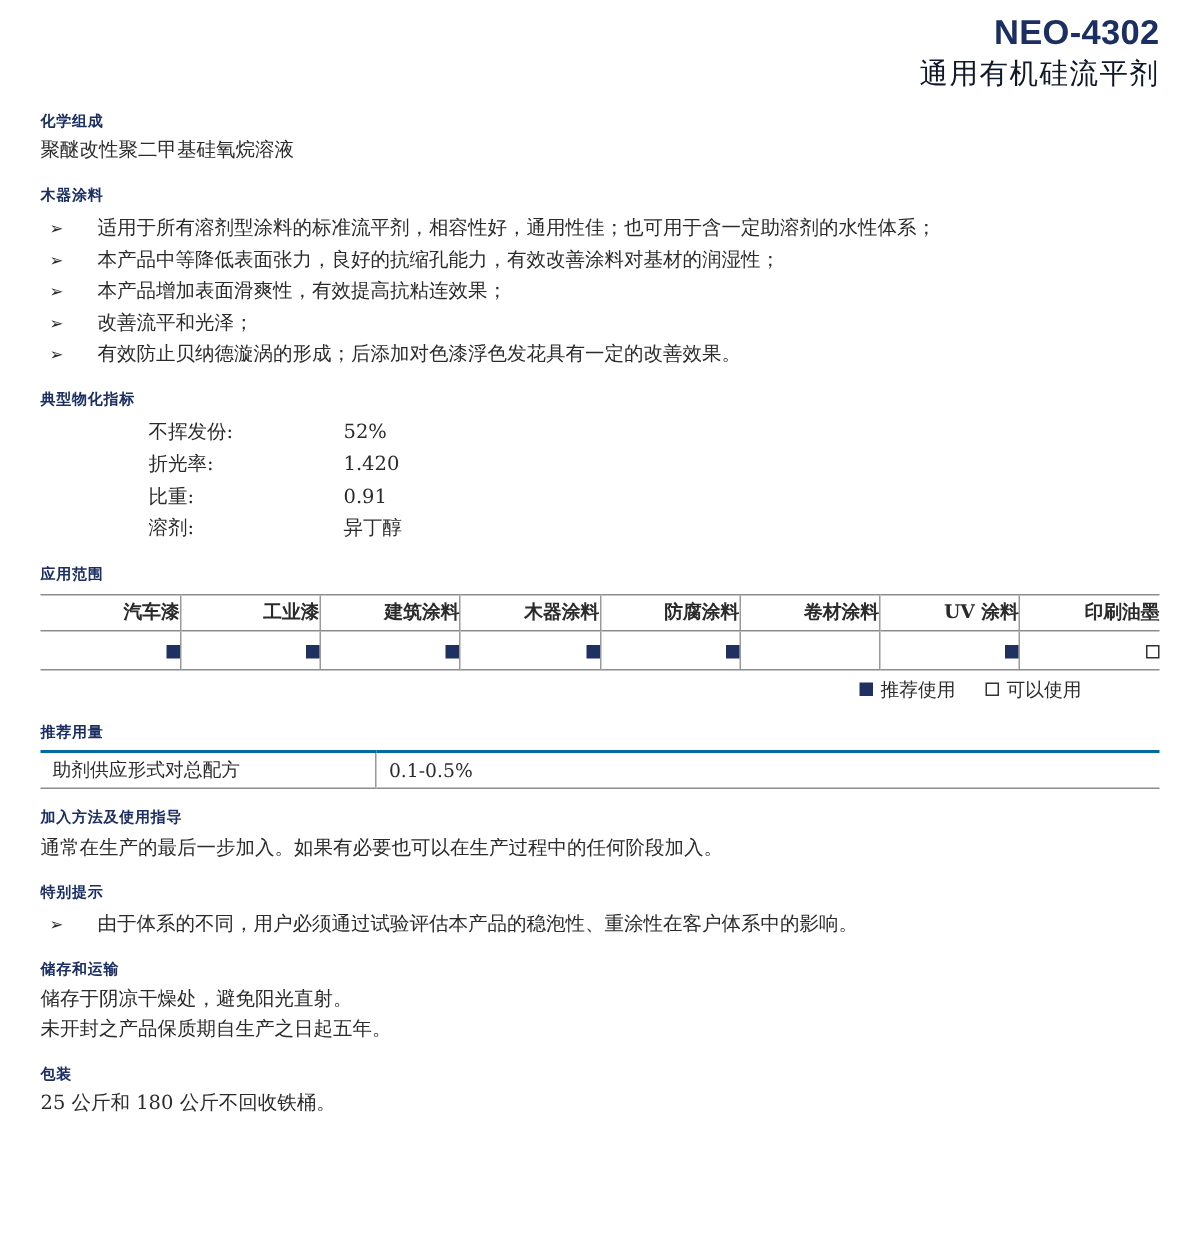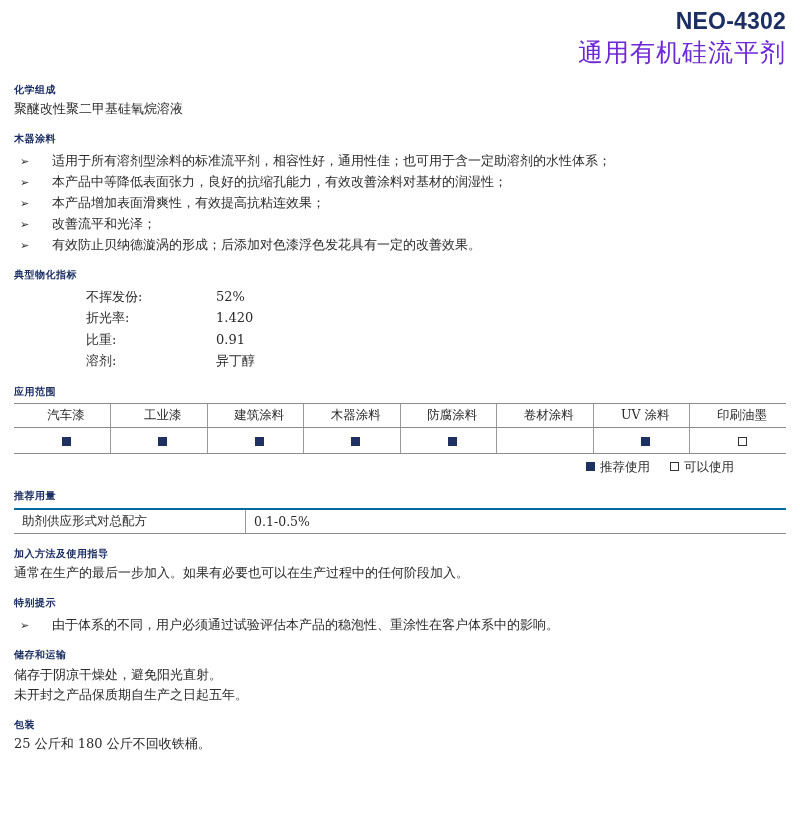--- a/index.html
+++ b/index.html
@@ -12,42 +12,42 @@
     height: 838px;
     font-family: "DejaVu Sans", "Liberation Sans", sans-serif;
     color: #000000;
     position: relative;
     overflow: hidden;
   }
   .page {
     width: 800px;
     height: 838px;
     box-sizing: border-box;
-    padding: 0 14px;
+    padding: 0 27px;
     position: relative;
     border-radius: 21px;
   }
 
   
   .header {
     padding-top: 8px;
     text-align: right;
   }
   .product-code {
     font-size: 23px;
     font-weight: bold;
     color: #1b2f63;
     letter-spacing: 0.2px;
     line-height: 1.18;
     font-family: "Liberation Sans", "DejaVu Sans", sans-serif;
   }
   .product-subtitle {
-    font-size: 25px;
+    font-size: 19px;
     font-weight: normal;
-    color: #6d28d9;
+    color: #0f172a;
     line-height: 1.3;
     margin-top: 2px;
     font-family: "DejaVu Serif", "Liberation Serif", serif;
     letter-spacing: 1px;
   }
 
   
   .section { margin-top: 13px; }
   .sec-heading {
     font-size: 10px;
@@ -111,22 +111,22 @@
   
   .app-table {
     width: 100%;
     border-collapse: collapse;
     margin-top: 5px;
     table-layout: fixed;
   }
   .app-table th, .app-table td {
     border-left: 1px solid #9a9a9a;
     padding: 3px 0 3px 8px;
-    text-align: center;
-    font-weight: normal;
+    text-align: right;
+    font-weight: bold;
     height: 21px;
     box-sizing: border-box;
   }
   .app-table th:first-child, .app-table td:first-child {
     border-left: none;
   }
   .app-table thead th {
     border-top: 1px solid #8c8c8c;
     border-bottom: 1px solid #8c8c8c;
     font-size: 12.5px;

